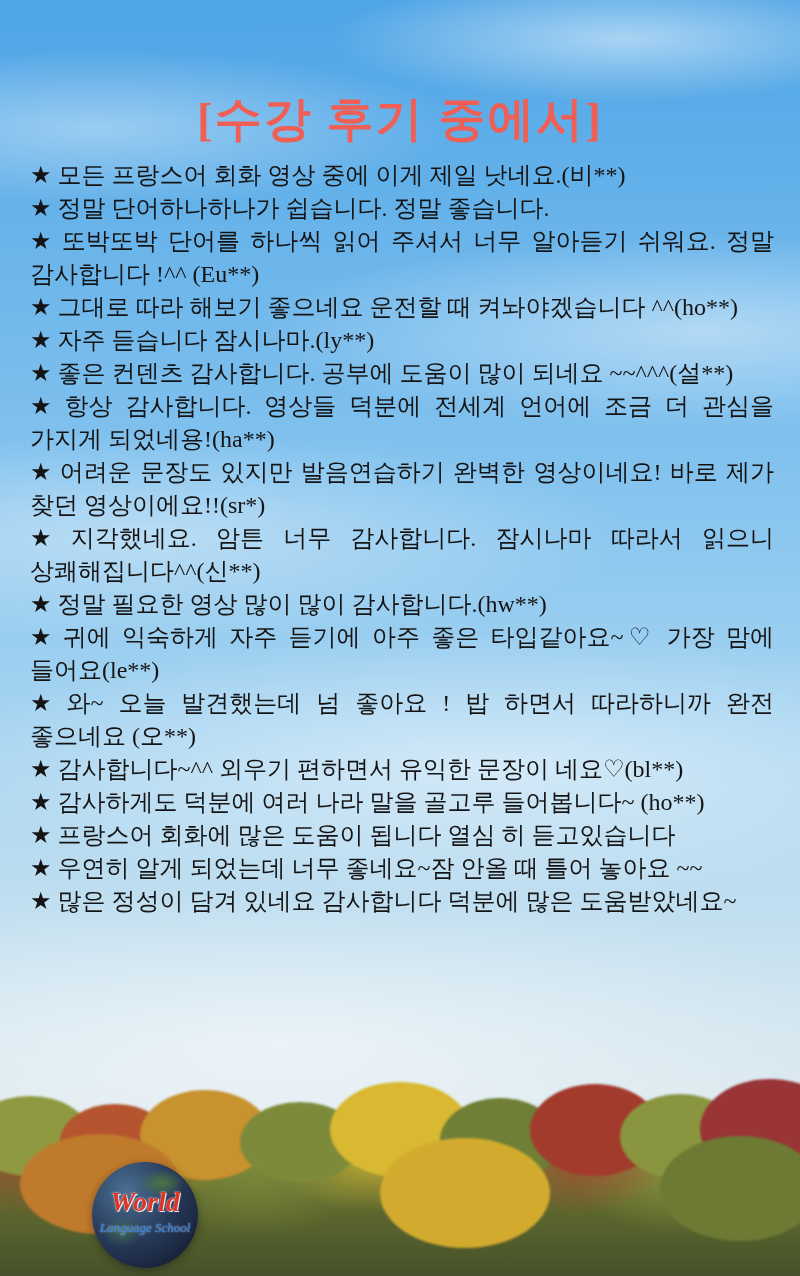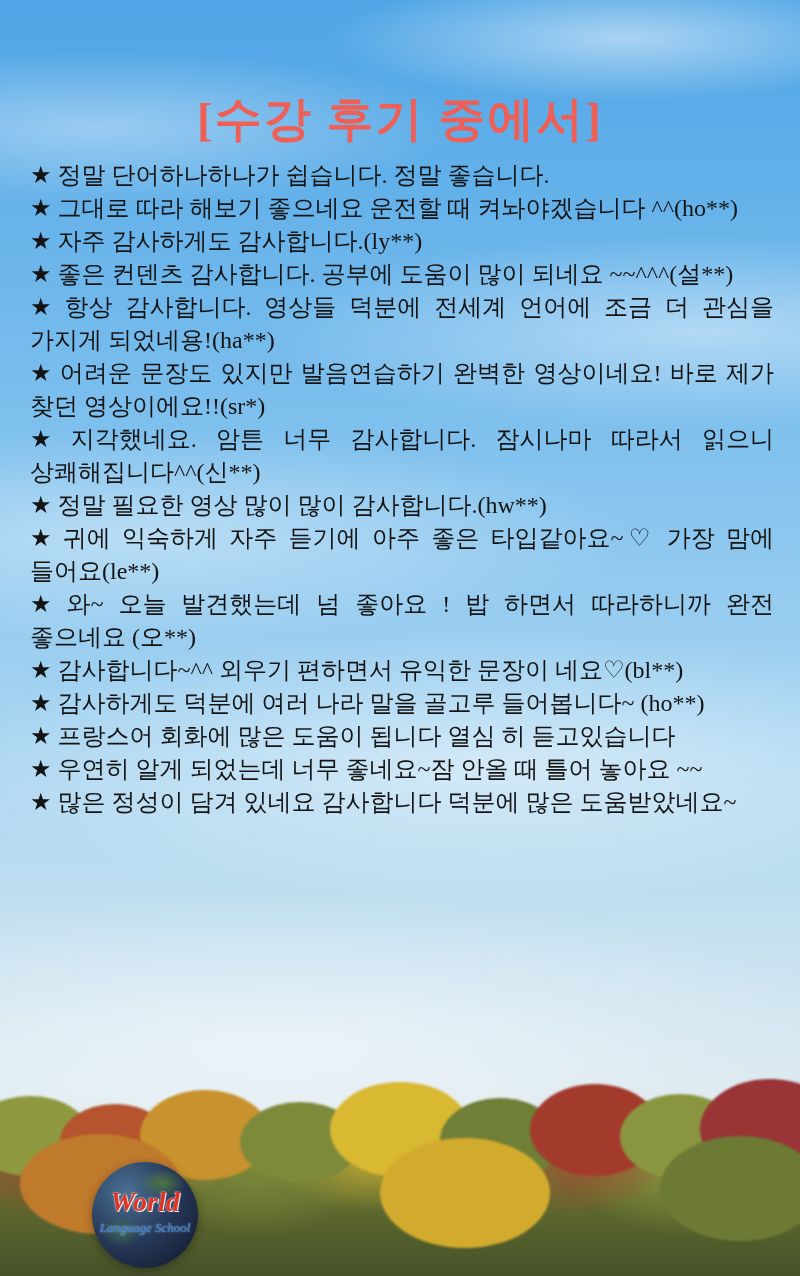--- a/index.html
+++ b/index.html
@@ -146,23 +146,25 @@
     <div class="tree" style="left:620px;  top:-30px; width:120px; height:85px; background:#8a963f;"></div>
     <div class="tree" style="left:700px;  top:-45px; width:140px; height:100px; background:#993437;"></div>
     <div class="tree" style="left:20px;   top:10px;  width:160px; height:100px; background:#c07a2c;"></div>
     <div class="tree" style="left:380px;  top:14px;  width:170px; height:110px; background:#d2ab2e;"></div>
     <div class="tree" style="left:660px;  top:12px;  width:160px; height:105px; background:#6d7a34;"></div>
   </div>
 
   <h1 class="title">[수강 후기 중에서]</h1>
 
   <div class="reviews">
+    <p><span class="star">★</span><span>모든 프랑스어 회화 영상 중에 이게 제일 낫네요.(비**)</span></p>
     <p><span class="star">★</span><span>정말 단어하나하나가 쉽습니다. 정말 좋습니다.</span></p>
+    <p><span class="star">★</span><span>또박또박 단어를 하나씩 읽어 주셔서 너무 알아듣기 쉬워요. 정말 감사합니다 !^^ (Eu**)</span></p>
     <p><span class="star">★</span><span>그대로 따라 해보기 좋으네요 운전할 때 켜놔야겠습니다 ^^(ho**)</span></p>
-    <p><span class="star">★</span><span>자주 감사하게도 감사합니다.(ly**)</span></p>
+    <p><span class="star">★</span><span>자주 듣습니다 잠시나마.(ly**)</span></p>
     <p><span class="star">★</span><span>좋은 컨덴츠 감사합니다. 공부에 도움이 많이 되네요 ~~^^^(설**)</span></p>
     <p><span class="star">★</span><span>항상 감사합니다. 영상들 덕분에 전세계 언어에 조금 더 관심을 가지게 되었네용!(ha**)</span></p>
     <p><span class="star">★</span><span>어려운 문장도 있지만 발음연습하기 완벽한 영상이네요! 바로 제가 찾던 영상이에요!!(sr*)</span></p>
     <p><span class="star">★</span><span>지각했네요. 암튼 너무 감사합니다. 잠시나마 따라서 읽으니 상쾌해집니다^^(신**)</span></p>
     <p><span class="star">★</span><span>정말 필요한 영상 많이 많이 감사합니다.(hw**)</span></p>
     <p><span class="star">★</span><span>귀에 익숙하게 자주 듣기에 아주 좋은 타입같아요~♡ 가장 맘에 들어요(le**)</span></p>
     <p><span class="star">★</span><span>와~ 오늘 발견했는데 넘 좋아요 ! 밥 하면서 따라하니까 완전 좋으네요 (오**)</span></p>
     <p><span class="star">★</span><span>감사합니다~^^ 외우기 편하면서 유익한 문장이 네요♡(bl**)</span></p>
     <p><span class="star">★</span><span>감사하게도 덕분에 여러 나라 말을 골고루 들어봅니다~ (ho**)</span></p>
     <p><span class="star">★</span><span>프랑스어 회화에 많은 도움이 됩니다 열심 히 듣고있습니다</span></p>

